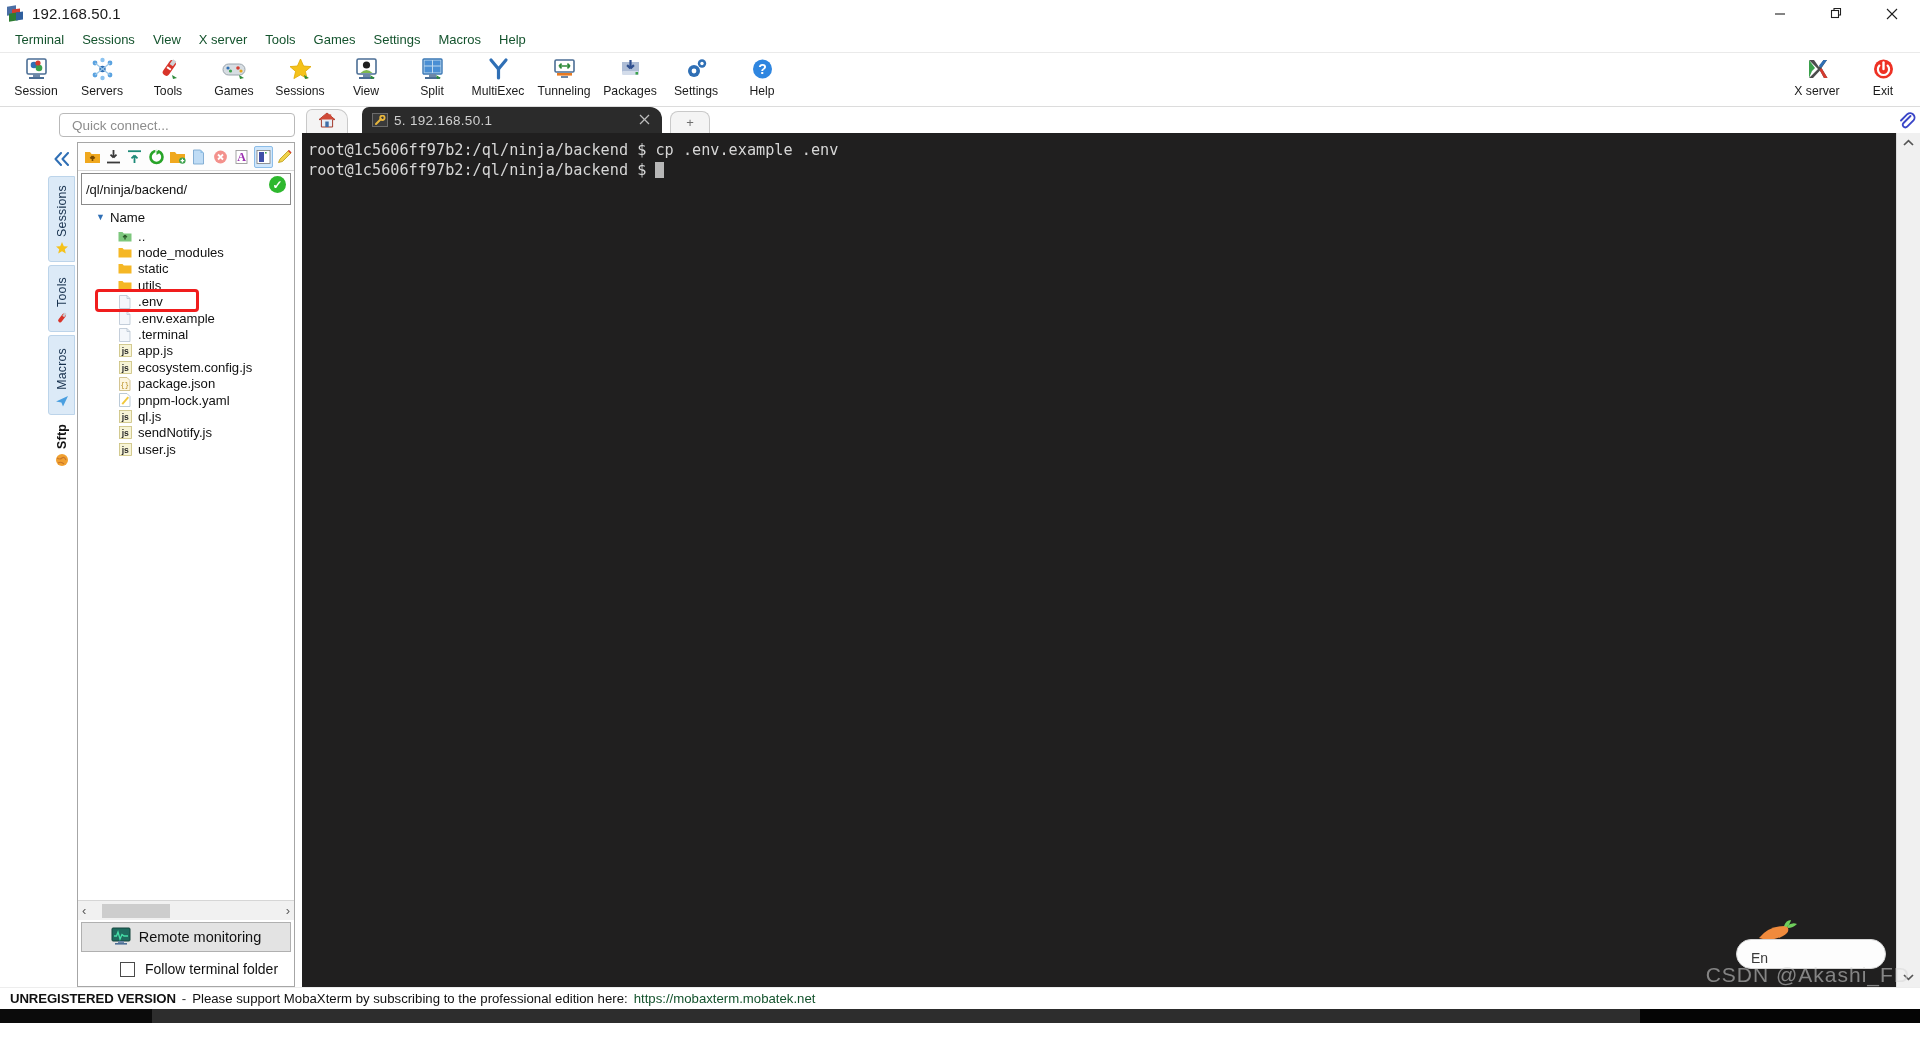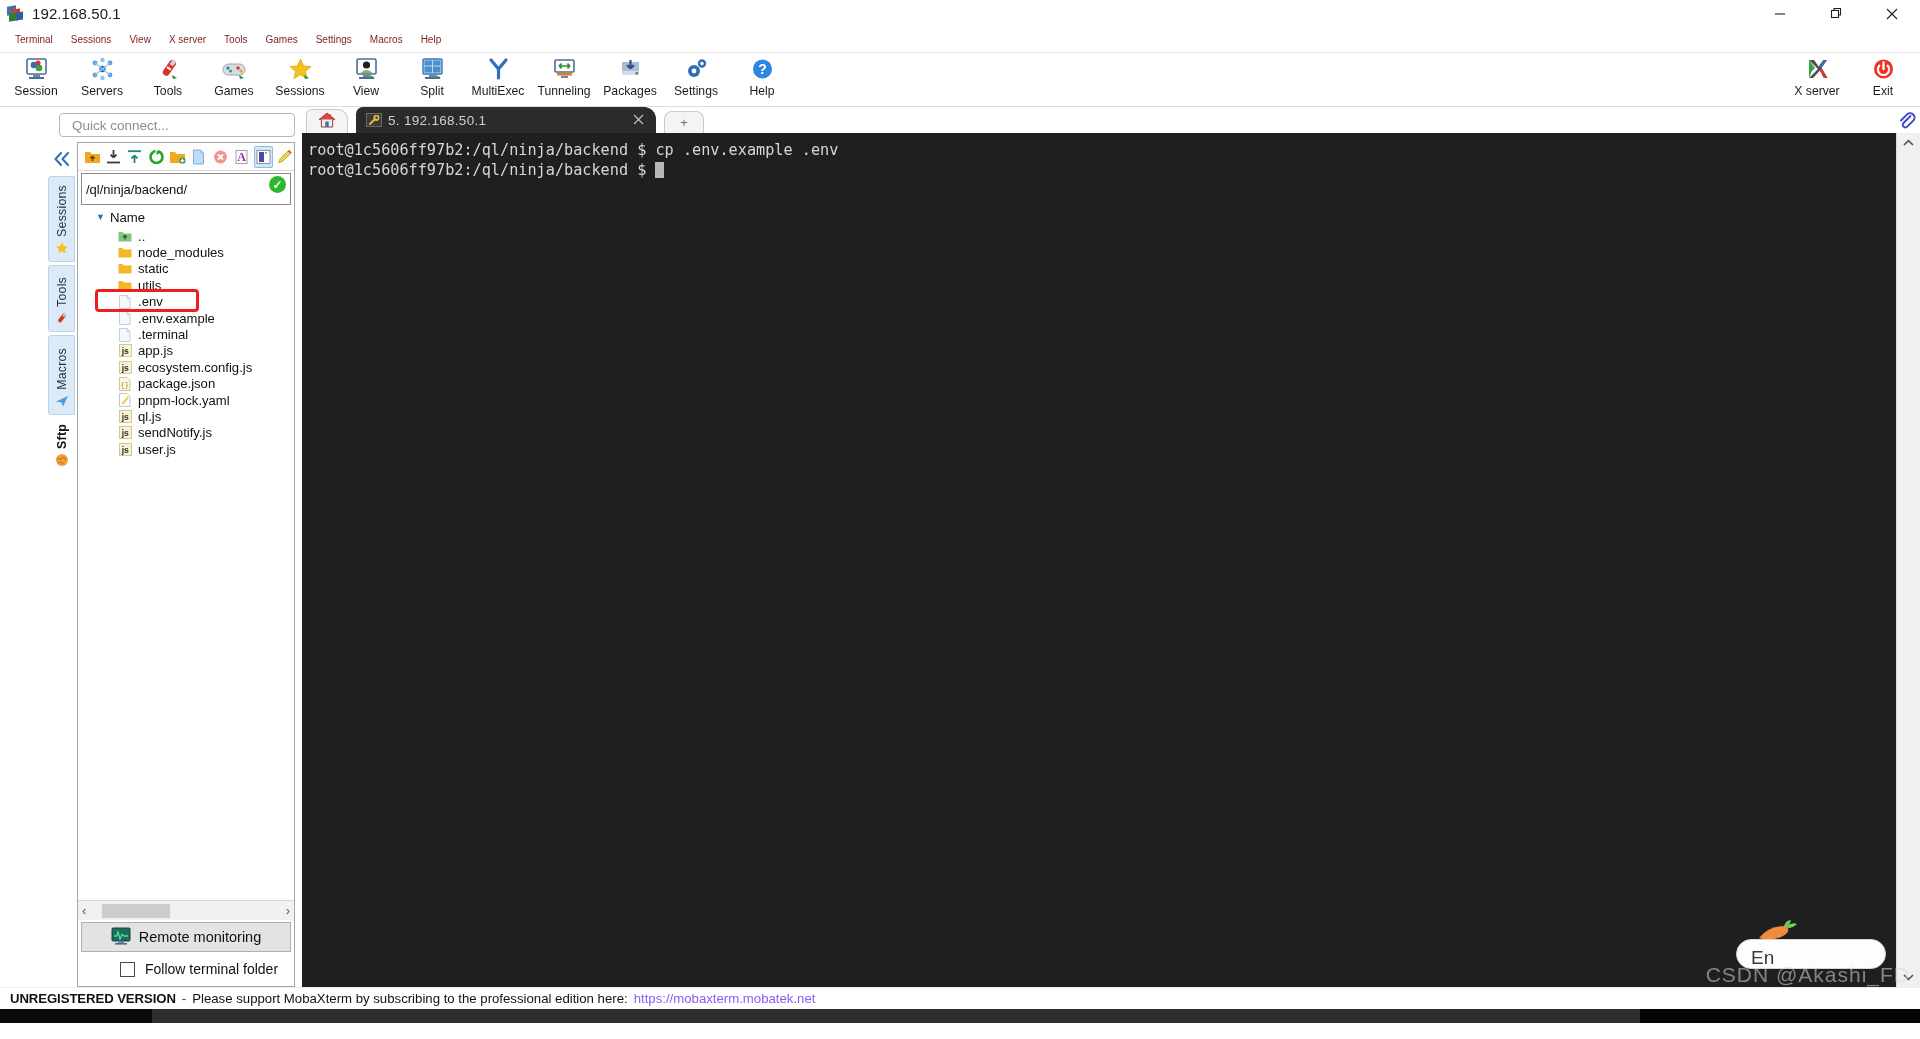--- a/index.html
+++ b/index.html
@@ -33,21 +33,21 @@
     color: #202020;
   }
   .win-btn svg { display:block; }
 
   
   .menubar {
     height: 25px; display: flex; align-items: center;
     background: #ffffff; padding-left: 6px;
   }
   .menu-item {
-    font-size: 10px; color: #7f1d1d; padding: 2px 9px; line-height: 18px;
+    font-size: 13px; color: #14532d; padding: 2px 9px; line-height: 18px;
     white-space: nowrap;
   }
 
   
   .toolbar {
     height: 55px; background: #ffffff; border-top: 1px solid #eaeaea;
     border-bottom: 1px solid #dcdcdc;
     display: flex; align-items: flex-start; padding-left: 3px; position: relative;
   }
   .tb-btn {
@@ -149,21 +149,21 @@
   .chk { width: 15px; height: 15px; border: 1px solid #4a4a4a; background:#fff; }
 
   
   .termcol { flex: 1 1 auto; display: flex; flex-direction: column; min-width: 0; background:#fff; position: relative;}
   .tabstrip { height: 26px; background:#ffffff; display:flex; align-items:flex-end; padding-left: 4px; position:relative; }
   .tab-home {
     width: 42px; height: 24px; background: #f4f4f4; border:1px solid #c9c9c9; border-bottom:none;
     border-radius: 6px 10px 0 0; display:flex; align-items:center; justify-content:center;
   }
   .tab-sess {
-    height: 26px; background: #2b2b2b; border-radius: 7px 12px 0 0; margin-left: 8px;
+    height: 26px; background: #2b2b2b; border-radius: 7px 12px 0 0; margin-left: 14px;
     display:flex; align-items:center; padding: 0 0 0 10px; min-width: 300px; position: relative;
   }
   .tab-sess .tico {
     width: 16px; height: 14px; border:1px solid #6b6b6b; background:#3a3a3a;
     display:flex;align-items:center;justify-content:center; margin-right:6px; font-size:10px;
   }
   .tab-sess .tlabel { font-size: 13.5px; color: #cfcfcf; letter-spacing:.3px;}
   .tab-sess .tclose { position:absolute; right: 12px; color:#bdbdbd; font-size: 14px; }
   .tab-plus {
     width: 40px; height: 22px; background:#f4f4f4; border:1px solid #c9c9c9; border-bottom:none;
@@ -190,21 +190,21 @@
   .clip { position: absolute; right: 4px; top: 3px; }
 
   
   .statusbar {
     height: 22px; background:#ffffff; display:flex; align-items:center; padding-left: 10px;
     gap: 6px; font-size: 13.2px; border-top:1px solid #ededed;
   }
   .statusbar .unreg { font-weight: bold; color:#111; letter-spacing:-.1px;}
   .statusbar .dash { color:#333; }
   .statusbar .msg { color:#111; }
-  .statusbar .link { color:#8b5cf6; }
+  .statusbar .link { color:#14532d; }
 
   
   .taskbar { height: 14px; background:#000000; display:flex; }
   .taskbar .seg1 { width: 152px; background:#0b0b0b; }
   .taskbar .seg2 { flex:1 1 auto; background:#2d2d2d; }
   .taskbar .seg3 { width: 280px; background:#050505; }
 
   
   .watermark {
     position: absolute; right: 10px; bottom: 0px; pointer-events:none;
@@ -212,21 +212,21 @@
   }
   .wm-text {
     font-size: 21px; color: rgba(215,215,215,.55); letter-spacing: 1px;
     font-family: "Liberation Sans", sans-serif;
   }
   .ime-pill {
     position:absolute; right: 34px; bottom: 18px;
     width: 150px; height: 30px; background:#fdfdfd; border:1px solid #d6d6d6;
     border-radius: 16px; display:flex; align-items:center; padding-left:14px; gap:14px;
   }
-  .ime-pill .en { font-size: 19px; color:#3a3a3a;margin-top:8px; }
+  .ime-pill .en { font-size: 14px; color:#3a3a3a;margin-top:8px; }
   .carrot {
     position:absolute; right: 118px; bottom: 42px; width: 46px; height: 26px;
   }
 </style>
 </head>
 <body>
 
 <div class="titlebar">
   <div class="app-icon">
     <span class="sq1"></span>

